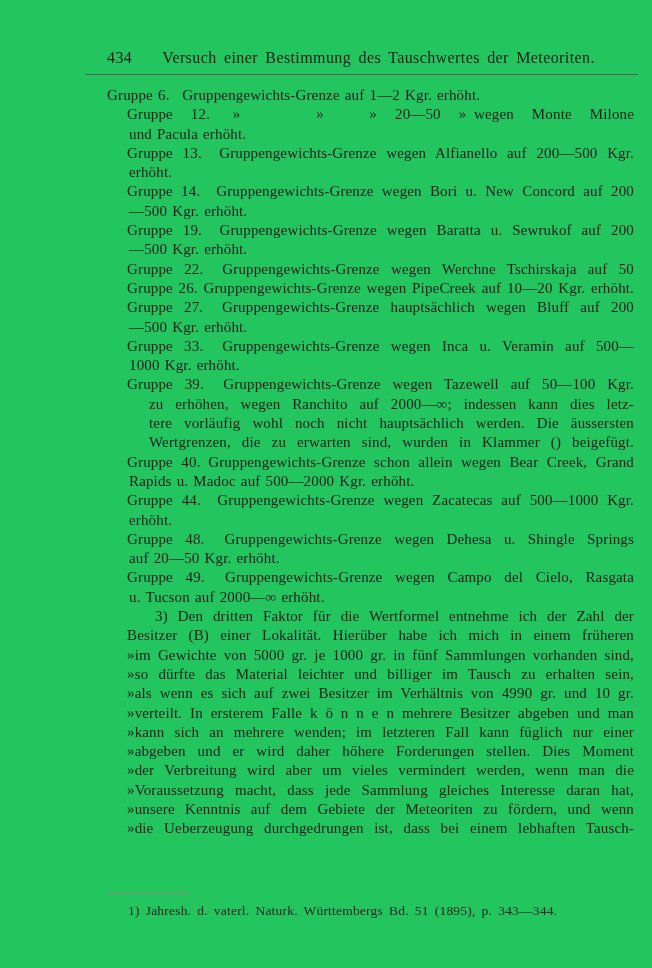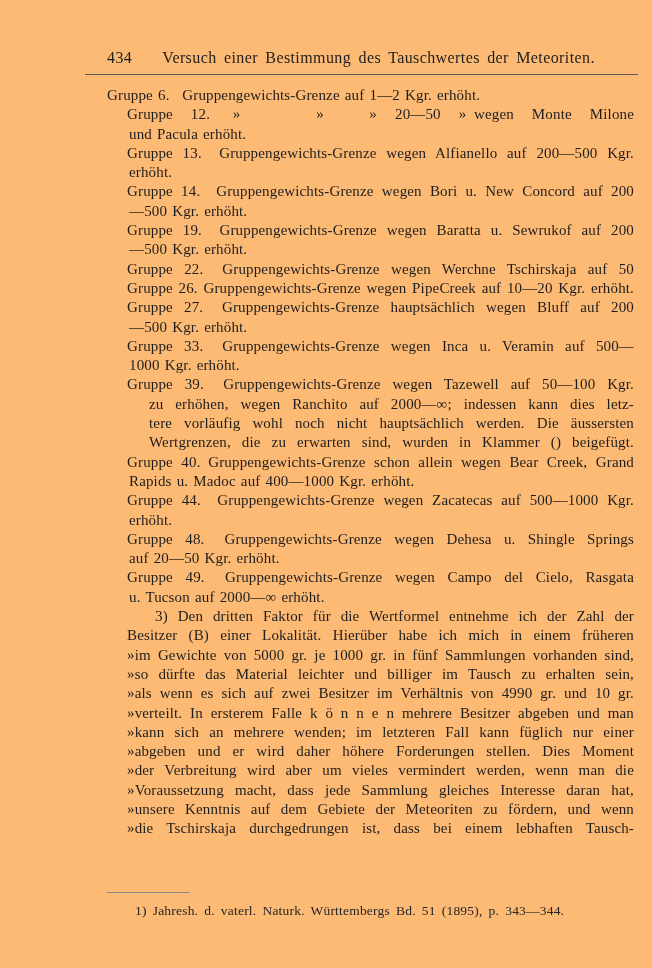--- a/index.html
+++ b/index.html
@@ -3,21 +3,21 @@
 <meta charset="utf-8">
 <style>
   html, body {
     margin: 0;
     padding: 0;
   }
   .page {
     position: relative;
     width: 652px;
     height: 968px;
-    background: #fdba74;
+    background: #22c55e;
     overflow: hidden;
     font-family: "Liberation Serif", "DejaVu Serif", serif;
     color: #1e1e1e;
   }
   .running-head {
     position: absolute;
     top: 49px;
     left: 107px;
     width: 527px;
     display: flex;
@@ -68,21 +68,21 @@
     position: absolute;
     top: 892px;
     left: 107px;
     width: 83px;
     height: 0;
     border-top: 1.2px solid #8a8a85;
   }
   .footnote {
     position: absolute;
     top: 903px;
-    left: 107px;
+    left: 100px;
     width: 527px;
     font-size: 13.5px;
     letter-spacing: 0.2px;
     word-spacing: 2.5px;
     color: #262626;
   }
   .footnote-indent {
     padding-left: 28px;
   }
 </style>
@@ -112,39 +112,39 @@
       <div class="line just">Gruppe 26. Gruppengewichts-Grenze wegen PipeCreek auf 10—20 Kgr. erhöht.</div>
       <div class="line just">Gruppe 27.  Gruppengewichts-Grenze hauptsächlich wegen Bluff auf 200</div>
       <div class="line cont">—500 Kgr. erhöht.</div>
       <div class="line just">Gruppe 33.  Gruppengewichts-Grenze wegen Inca u. Veramin auf 500—</div>
       <div class="line cont">1000 Kgr. erhöht.</div>
       <div class="line just">Gruppe 39.  Gruppengewichts-Grenze wegen Tazewell auf 50—100 Kgr.</div>
       <div class="line cont just">zu erhöhen, wegen Ranchito auf 2000—∞; indessen kann dies letz-</div>
       <div class="line cont just">tere vorläufig wohl noch nicht hauptsächlich werden. Die äussersten</div>
       <div class="line cont just">Wertgrenzen, die zu erwarten sind, wurden in Klammer () beigefügt.</div>
       <div class="line just">Gruppe 40. Gruppengewichts-Grenze schon allein wegen Bear Creek, Grand</div>
-      <div class="line cont">Rapids u. Madoc auf 400—1000 Kgr. erhöht.</div>
+      <div class="line cont">Rapids u. Madoc auf 500—2000 Kgr. erhöht.</div>
       <div class="line just">Gruppe 44.  Gruppengewichts-Grenze wegen Zacatecas auf 500—1000 Kgr.</div>
       <div class="line cont">erhöht.</div>
       <div class="line just">Gruppe 48.  Gruppengewichts-Grenze wegen Dehesa u. Shingle Springs</div>
       <div class="line cont">auf 20—50 Kgr. erhöht.</div>
       <div class="line just">Gruppe 49.  Gruppengewichts-Grenze wegen Campo del Cielo, Rasgata</div>
       <div class="line cont">u. Tucson auf 2000—∞ erhöht.</div>
       <div class="line para just">3) Den dritten Faktor für die Wertformel entnehme ich der Zahl der</div>
       <div class="line just">Besitzer (B) einer Lokalität.  Hierüber habe ich mich in einem früheren</div>
       <div class="line just">»im Gewichte von 5000 gr. je 1000 gr. in fünf Sammlungen vorhanden sind,</div>
       <div class="line just">»so dürfte das Material leichter und billiger im Tausch zu erhalten sein,</div>
       <div class="line just">»als wenn es sich auf zwei Besitzer im Verhältnis von 4990 gr. und 10 gr.</div>
       <div class="line just">»verteilt.  In ersterem Falle k ö n n e n mehrere Besitzer abgeben und man</div>
       <div class="line just">»kann sich an mehrere wenden;  im letzteren Fall kann füglich nur einer</div>
       <div class="line just">»abgeben und er wird daher höhere Forderungen stellen.  Dies Moment</div>
       <div class="line just">»der Verbreitung wird aber um vieles vermindert werden, wenn man die</div>
       <div class="line just">»Voraussetzung macht, dass jede Sammlung gleiches Interesse daran hat,</div>
       <div class="line just">»unsere Kenntnis auf dem Gebiete der Meteoriten zu fördern, und wenn</div>
-      <div class="line just">»die Tschirskaja durchgedrungen ist, dass bei einem lebhaften Tausch-</div>
+      <div class="line just">»die Ueberzeugung durchgedrungen ist, dass bei einem lebhaften Tausch-</div>
     </div>
 
   <div class="footnote-rule"></div>
 
   <div class="footnote">
     <span class="footnote-indent">1) Jahresh. d. vaterl. Naturk. Württembergs Bd. 51 (1895), p. 343—344.</span>
   </div>
 
 </div>
 

